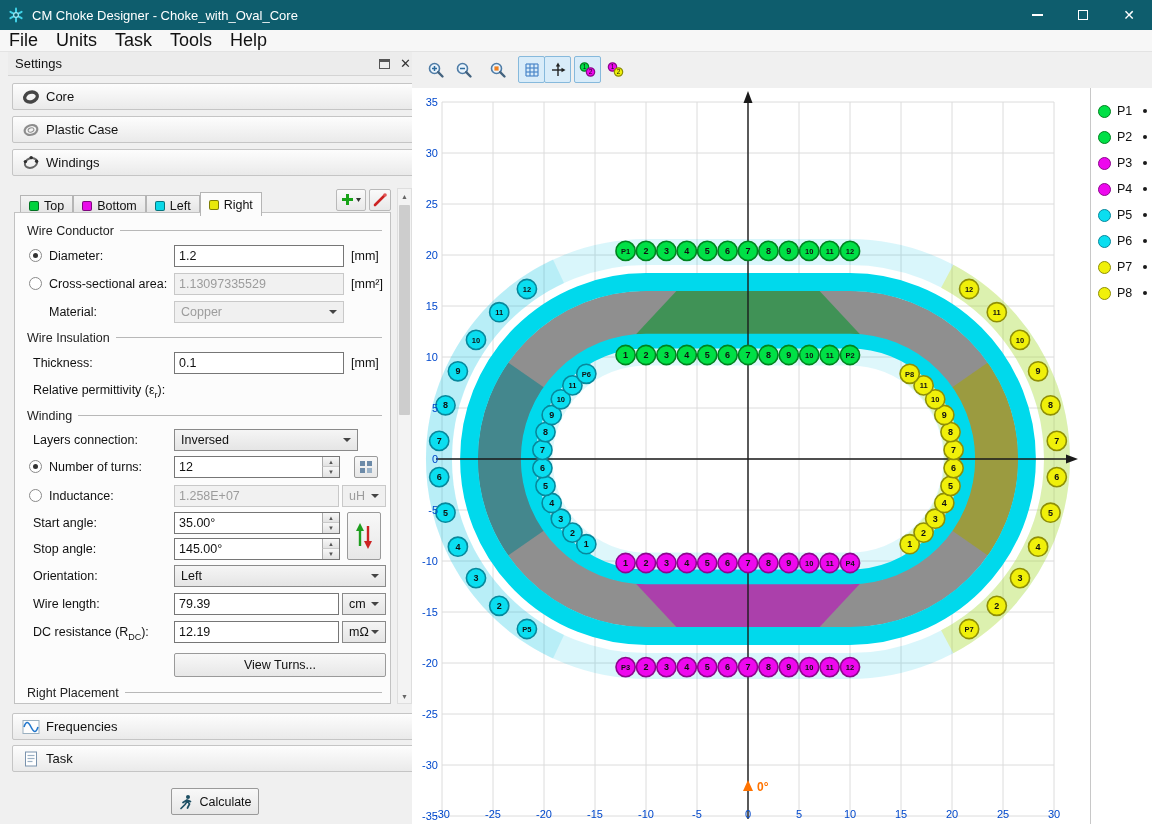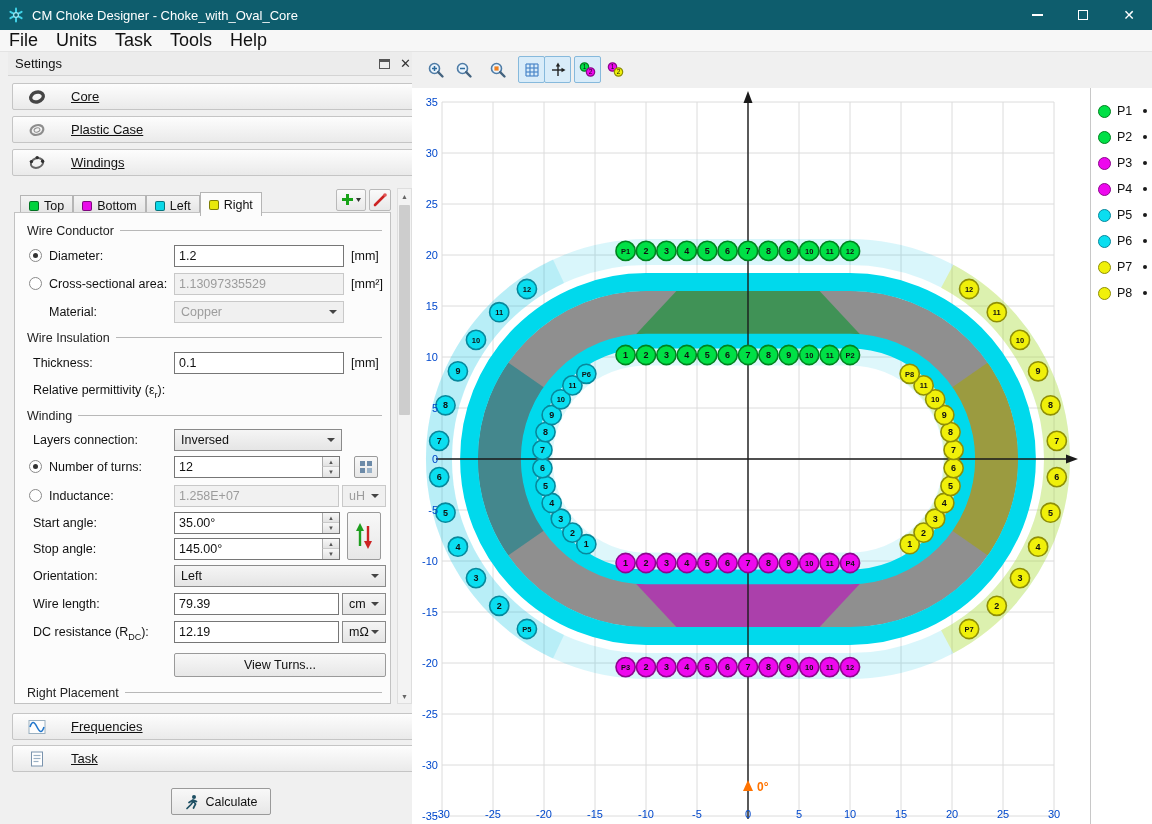--- a/index.html
+++ b/index.html
@@ -19,21 +19,21 @@
 
 #menubar{position:absolute;top:30px;left:0;right:0;height:22px;background:#f7f7f7;display:flex;align-items:center;border-bottom:1px solid #e3e3e3;}
 .menu-item{padding:2px 9px;font-size:18px;}
 
 
 #settings{position:absolute;top:52px;left:8px;width:411px;bottom:0;background:#f0f0f0;border-right:1px solid #b9b9b9;}
 .settings-header{position:absolute;top:0;left:0;right:0;height:24px;background:#ececec;border-bottom:1px solid #d4d4d4;display:flex;align-items:center;padding:0 7px;font-size:13px;}
 .hdr-tools{margin-left:auto;display:flex;align-items:center;gap:10px;}
 .float-ic{width:11px;height:10px;border:1.5px solid #555;border-top:3px solid #555;display:inline-block;}
 .close-ic{font-size:13px;color:#333;line-height:1;}
-.sec-bar{position:absolute;left:4px;width:402px;height:27px;background:linear-gradient(#fdfdfd,#eaeaea);border:1px solid #c5c5c5;border-radius:2px;display:flex;align-items:center;gap:25px;padding-left:15px;font-size:13px;text-decoration:underline;}
+.sec-bar{position:absolute;left:4px;width:402px;height:27px;background:linear-gradient(#fdfdfd,#eaeaea);border:1px solid #c5c5c5;border-radius:2px;display:flex;align-items:center;gap:6px;padding-left:9px;font-size:13px;}
 .sec-ic{display:flex;width:18px;height:18px;align-items:center;justify-content:center;}
 
 
 #windings-body{position:absolute;left:6px;top:136px;width:377px;height:516px;}
 #winding-tabs{position:absolute;top:0;left:6px;right:62px;height:24px;white-space:nowrap;text-decoration:underline;}
 .wtab{display:inline-flex;align-items:center;gap:5px;padding:0 8px;height:21px;margin-top:3px;background:linear-gradient(#f4f4f4,#e1e1e1);border:1px solid #b5b5b5;border-bottom:none;font-size:12.5px;vertical-align:bottom;}
 .wtab.sel{height:24px;margin-top:4px;background:#fcfcfc;position:relative;z-index:3;}
 .sw{width:10px;height:10px;border:1px solid rgba(0,0,0,.45);border-radius:2px;display:inline-block;}
 .tab-tools{position:absolute;right:0;top:1px;display:flex;gap:3px;}
 .ttbtn{width:30px;height:22px;border:1px solid #b9b9b9;border-radius:2px;background:linear-gradient(#fafafa,#e8e8e8);display:flex;align-items:center;justify-content:center;}
@@ -54,21 +54,21 @@
 .combo.dis{color:#9c9c9c;background:#f0f0f0;border-color:#c9c9c9;}
 .spinwrap{position:absolute;left:159px;top:0;width:166px;height:22px;}
 .spinwrap .fin{left:0;width:100%;padding-right:20px;}
 .spb{position:absolute;right:1px;width:17px;height:10px;border-left:1px solid #aaa;background:linear-gradient(#f7f7f7,#e2e2e2);font-size:6px;color:#555;display:flex;align-items:center;justify-content:center;z-index:2;}
 .spb.up{top:1px;border-bottom:1px solid #c9c9c9;}
 .spb.dn{top:11px;}
 .pushbtn{position:absolute;border:1px solid #9a9a9a;border-radius:2px;background:linear-gradient(#f8f8f8,#e7e7e7);display:flex;align-items:center;justify-content:center;font-size:12.5px;}
 .vscroll{position:absolute;left:389px;top:136px;width:15px;height:516px;background:#f3f3f3;border:1px solid #dedede;}
 .vs-arrow{position:absolute;left:0;width:13px;height:14px;display:flex;align-items:center;justify-content:center;font-size:7px;color:#666;}
 .vs-thumb{position:absolute;left:1px;top:16px;width:11px;height:210px;background:#cdcdcd;border-radius:1px;}
-#calc-btn{position:absolute;left:163px;top:736px;width:100px;height:27px;gap:6px;}
+#calc-btn{position:absolute;left:163px;top:736px;width:88px;height:27px;gap:6px;}
 
 
 #toolbar{position:absolute;left:412px;top:52px;right:0;height:36px;background:#f0f0f0;}
 .tbtn{position:absolute;top:4px;width:27px;height:27px;border:1px solid transparent;border-radius:2px;display:flex;align-items:center;justify-content:center;}
 .tbtn.checked{background:#d9ecf9;border-color:#86b9dc;}
 
 
 #plot-area{position:absolute;left:412px;top:88px;width:678px;height:736px;background:#fff;}
 #plot-svg{position:absolute;left:5px;top:0;}
 #plot-svg text{font-family:"Liberation Sans",sans-serif;}
@@ -229,21 +229,21 @@
         <div class="frow" style="top:166px">
           <span class="flabel" style="left:18px"><span>Relative permittivity (ε</span><sub>r</sub><span>):</span></span>
         </div>
 
         <div class="fgroup" style="top:195px">
             <span>Winding</span>
           </div>
 
         <div class="frow" style="top:216px">
           <span class="flabel" style="left:18px">Layers connection:</span>
-          <div class="combo" style="left:159px;width:168px">
+          <div class="combo" style="left:159px;width:184px">
             <span>Inversed</span>
               <span class="arr"></span>
           </div>
         </div>
 
         <div class="frow" style="top:243px">
           <span class="radio on"></span>
           <span class="flabel" style="left:34px">Number of turns:</span>
           <div class="spinwrap">
             <input class="fin" value="12" style="">

